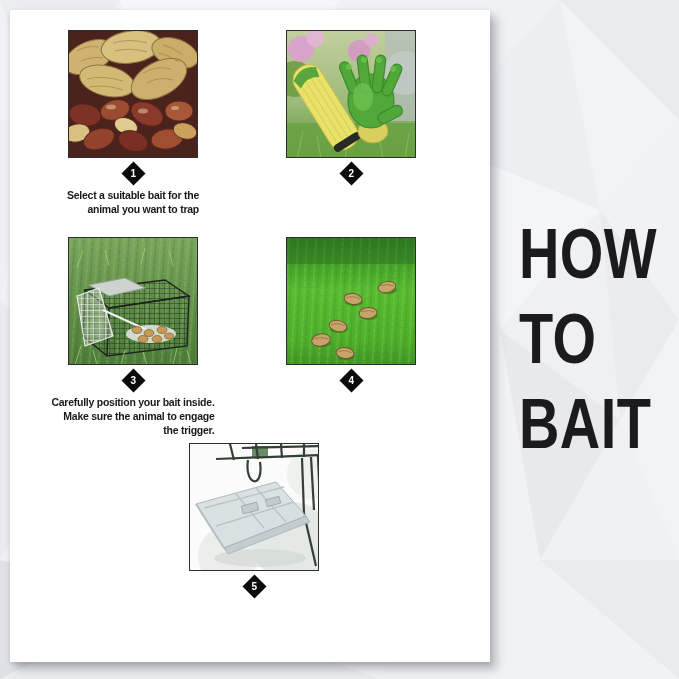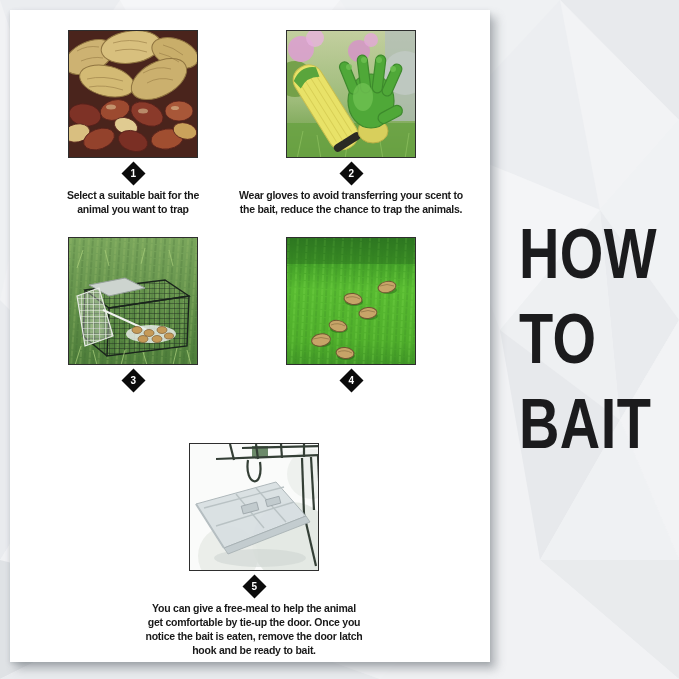--- a/index.html
+++ b/index.html
@@ -28,21 +28,21 @@
   .diamond {
     margin-top:7px; width:17px; height:17px; background:#0b0b0b;
     transform:rotate(45deg); display:flex; align-items:center; justify-content:center;
     flex:0 0 auto;
   }
   .diamond span {
     transform:rotate(-45deg); color:#ffffff; font-weight:700; font-size:10px; line-height:1;
   }
   .caption {
     margin:6px 0 0 0; font-weight:700; font-size:10.5px; line-height:14px;
-    letter-spacing:-0.25px; color:#191919; text-align:center; white-space:pre-line;
+    letter-spacing:-0.25px; color:#191919; text-align:right; white-space:pre-line;
   }
   .howto {
     position:absolute; left:519px; top:212px;
     font-weight:700; font-size:70px; line-height:85px; color:#1b1b1d;
     transform:scaleX(0.80); transform-origin:left top; letter-spacing:0.5px;
     white-space:nowrap;
   }
 </style>
 </head>
 <body>
@@ -175,22 +175,20 @@
               <circle cx="92" cy="29" r="3"></circle>
                 <circle cx="106" cy="38" r="3"></circle>
               <ellipse cx="76" cy="66" rx="10" ry="14"></ellipse>
             </g>
           </g>
         </svg>
       </div>
       <div class="diamond">
         <span>2</span>
       </div>
-      <p class="caption">Wear gloves  to avoid transferring your scent to
-the bait, reduce the chance to trap the animals.</p>
     </figure>
 
     <figure class="step" id="step3" style="margin:0">
       <div class="photo">
         <svg width="130" height="128" viewBox="0 0 130 128">
           <defs>
             <linearGradient id="g3bg" x1="0" y1="0" x2="0" y2="1">
               <stop offset="0" stop-color="#7aa65c"></stop>
               <stop offset="1" stop-color="#4c7c39"></stop>
             </linearGradient>
@@ -240,20 +238,23 @@
             <line x1="8" y1="30" x2="14" y2="12"></line>
               <line x1="40" y1="28" x2="36" y2="12"></line>
             <line x1="72" y1="26" x2="76" y2="10"></line>
               <line x1="104" y1="28" x2="100" y2="12"></line>
           </g>
         </svg>
       </div>
       <div class="diamond">
         <span>3</span>
       </div>
+      <p class="caption">Carefully position your bait inside.
+Make sure the animal to engage
+the trigger.</p>
     </figure>
 
     <figure class="step" id="step4" style="margin:0">
       <div class="photo">
         <svg width="130" height="128" viewBox="0 0 130 128">
           <defs>
             <linearGradient id="g4bg" x1="0" y1="0" x2="0" y2="1">
               <stop offset="0" stop-color="#2f7c22"></stop>
               <stop offset="0.2" stop-color="#43a028"></stop>
               <stop offset="0.4" stop-color="#58bb31"></stop>
@@ -334,24 +335,20 @@
             <rect x="52" y="60" width="16" height="8" transform="rotate(-15 60 64)"></rect>
             <rect x="76" y="54" width="14" height="7" transform="rotate(-15 83 57)"></rect>
           </g>
           <polygon points="34,104 116,72 120,78 38,110" fill="#c3cccf" stroke="#a3adb0" stroke-width="0.8"></polygon>
           <line x1="6" y1="60" x2="34" y2="104" stroke="#b5bec1" stroke-width="2"></line>
         </svg>
       </div>
       <div class="diamond">
         <span>5</span>
       </div>
-      <p class="caption">You can give a free-meal to help the animal
-get comfortable by tie-up the door. Once you
-notice the bait is eaten, remove the door latch
-hook and be ready to bait.</p>
     </figure>
 
   </div>
 
   <div class="howto">
     <div>HOW</div>
     <div>TO</div>
     <div>BAIT</div>
   </div>
 

